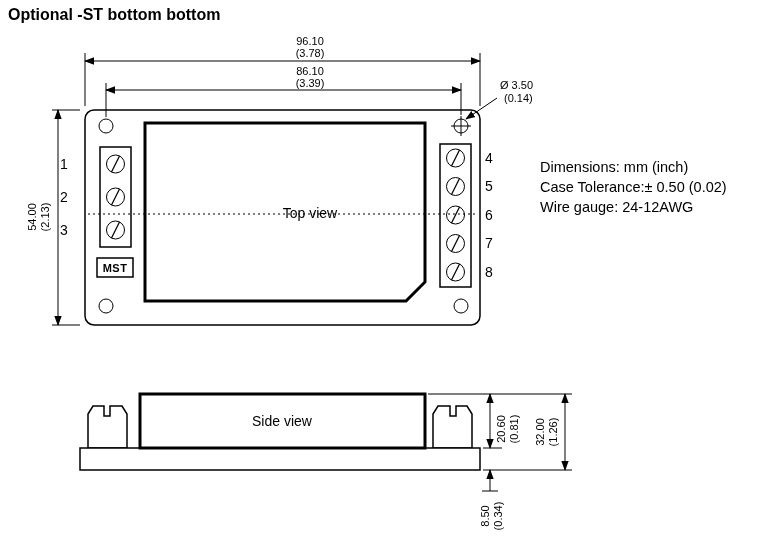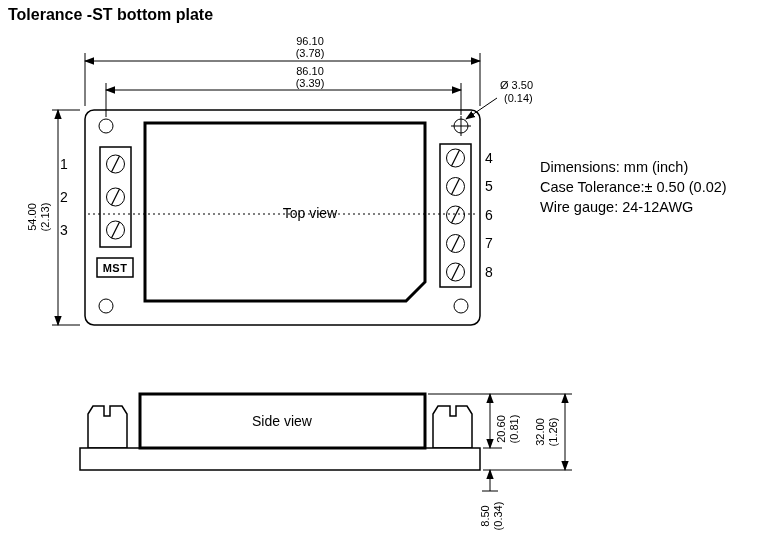--- a/index.html
+++ b/index.html
@@ -30,21 +30,21 @@
   .outline { fill: #fff; stroke: #000; stroke-width: 1.5; }
   .thick   { fill: #fff; stroke: #000; stroke-width: 3; }
   .thin    { stroke: #000; stroke-width: 1; fill: none; }
   .slash   { stroke: #000; stroke-width: 1.2; }
 </style>
 </head>
 <body>
 
 <div class="page">
 
-  <div class="title">Tolerance -ST bottom plate</div>
+  <div class="title">Optional -ST bottom bottom</div>
 
   <svg width="758" height="548" viewBox="0 0 758 548">
     <defs>
       <marker id="arr" viewBox="0 0 10 10" refX="9" refY="5" markerWidth="10" markerHeight="10" orient="auto-start-reverse">
         <path d="M0,1.3 L10,5 L0,8.7 Z" fill="#000"></path>
       </marker>
     </defs>
 
     <g>
 

